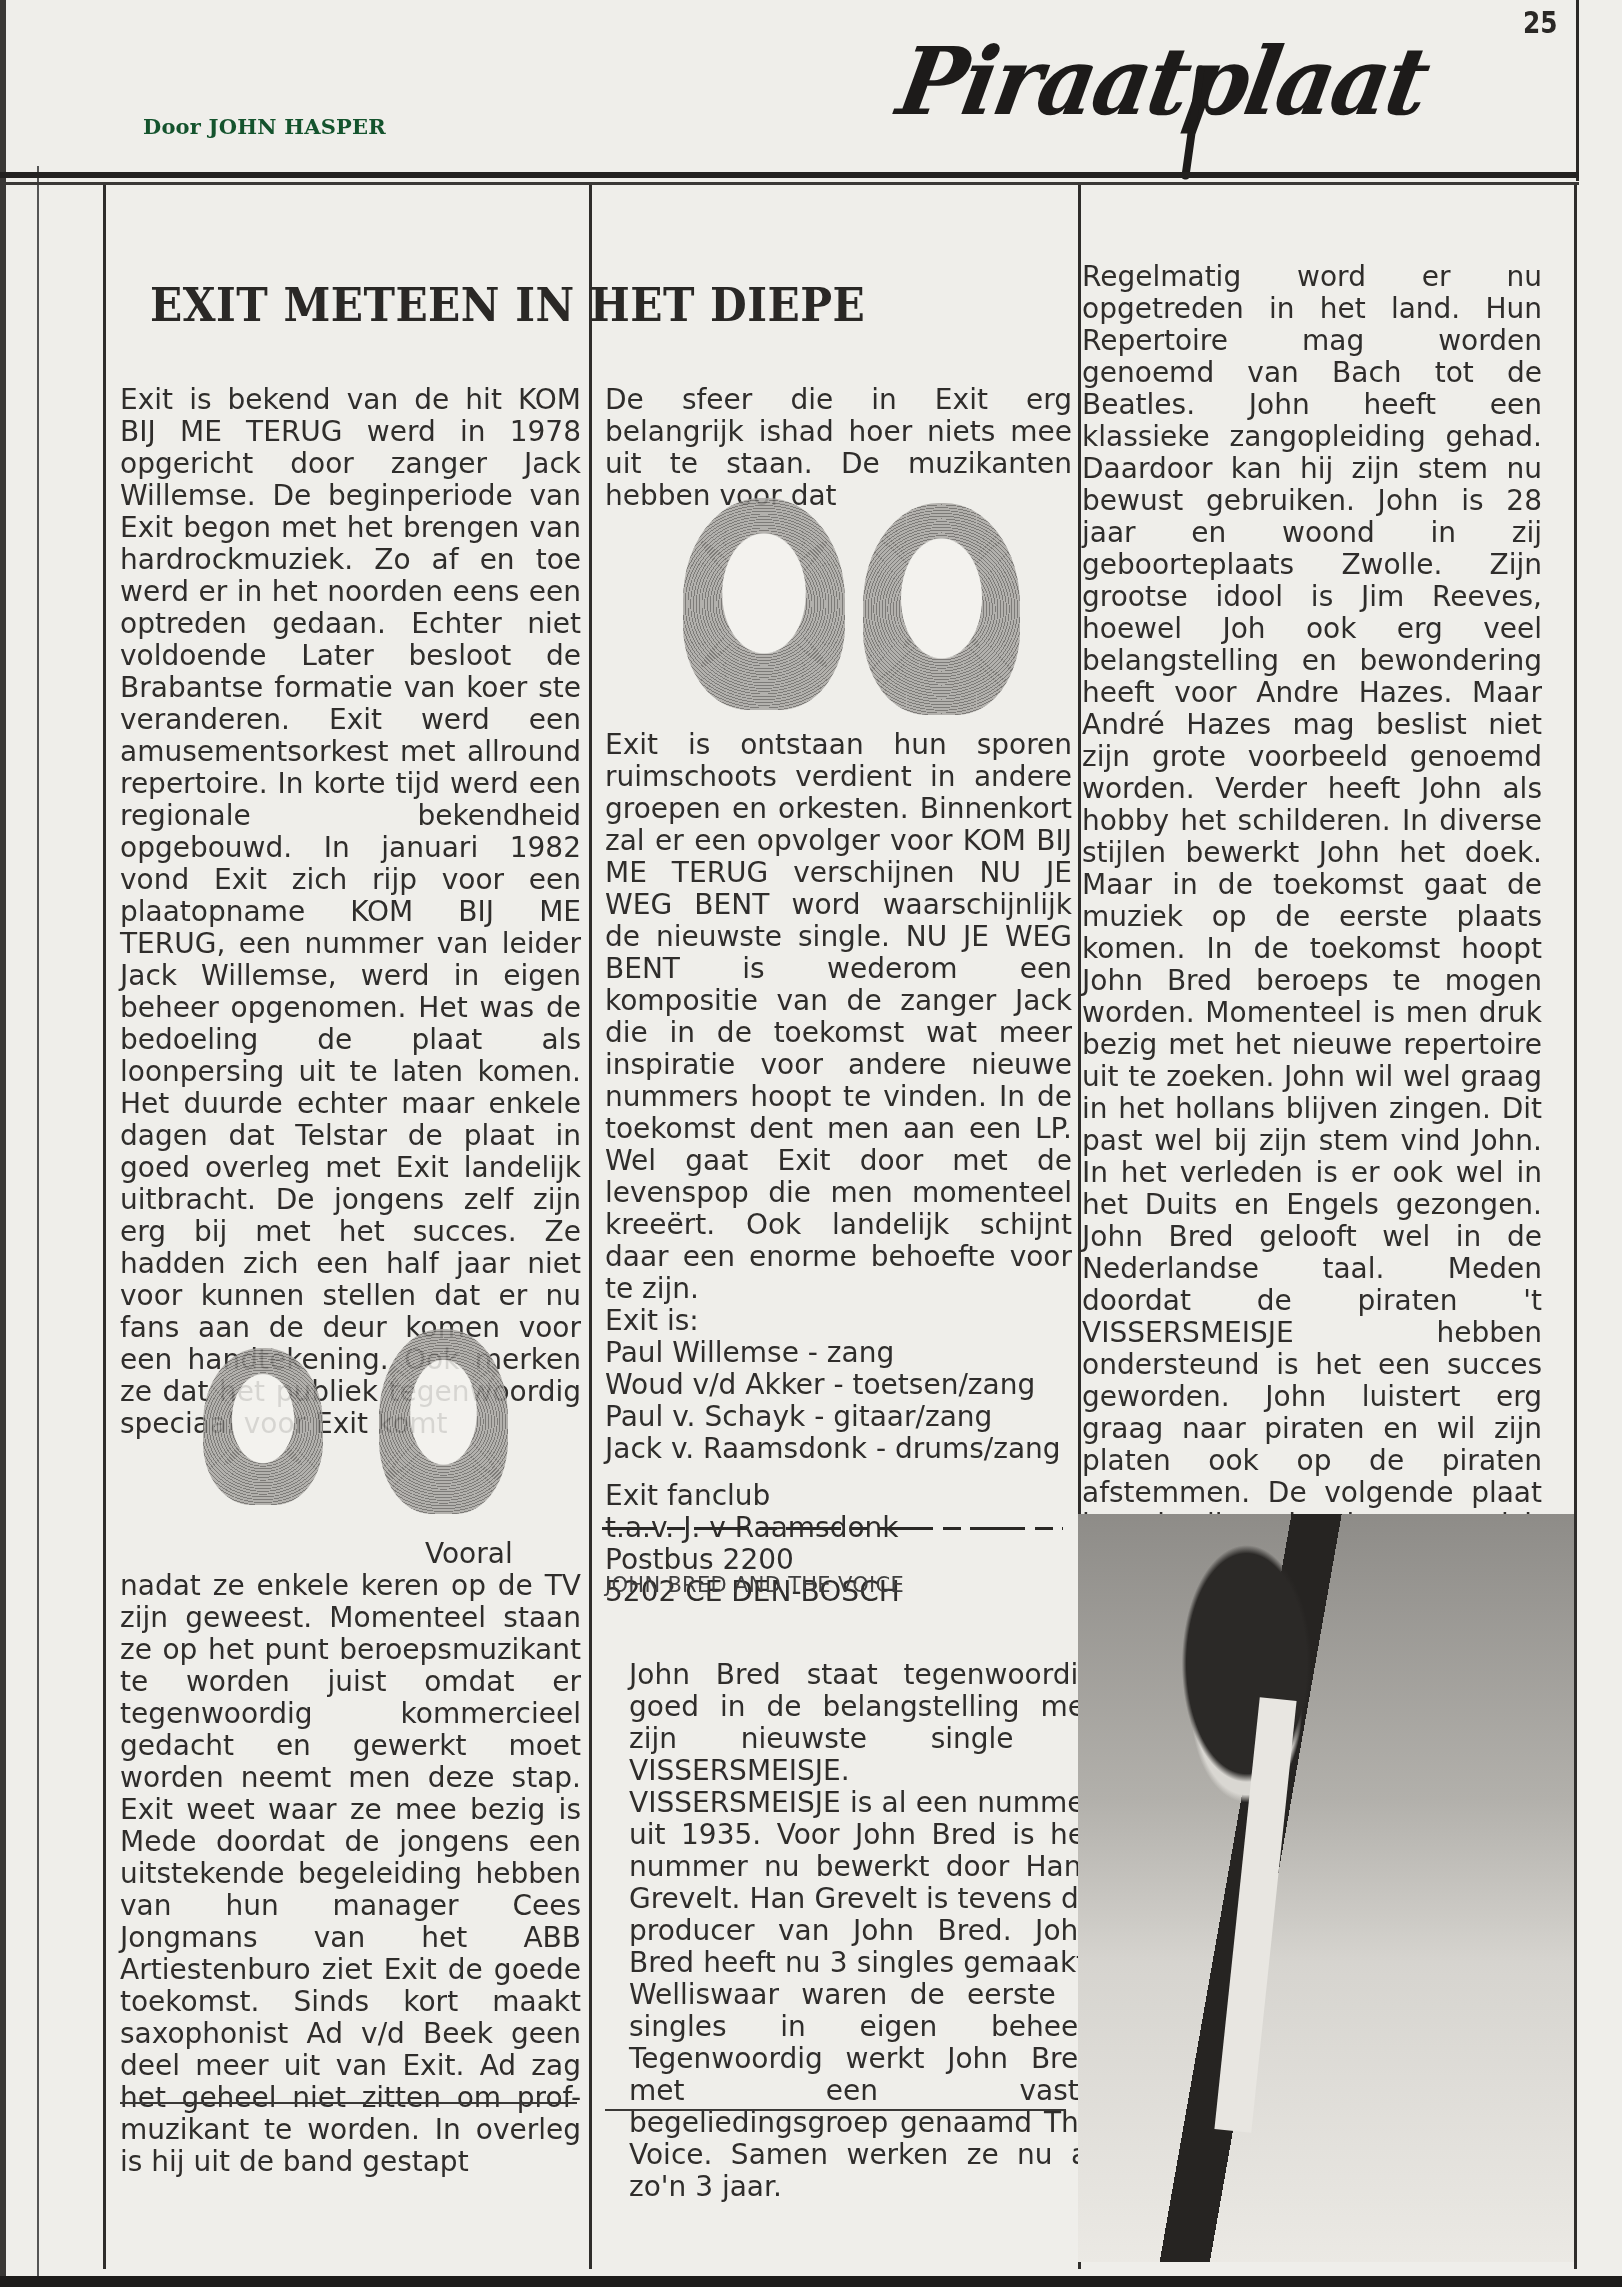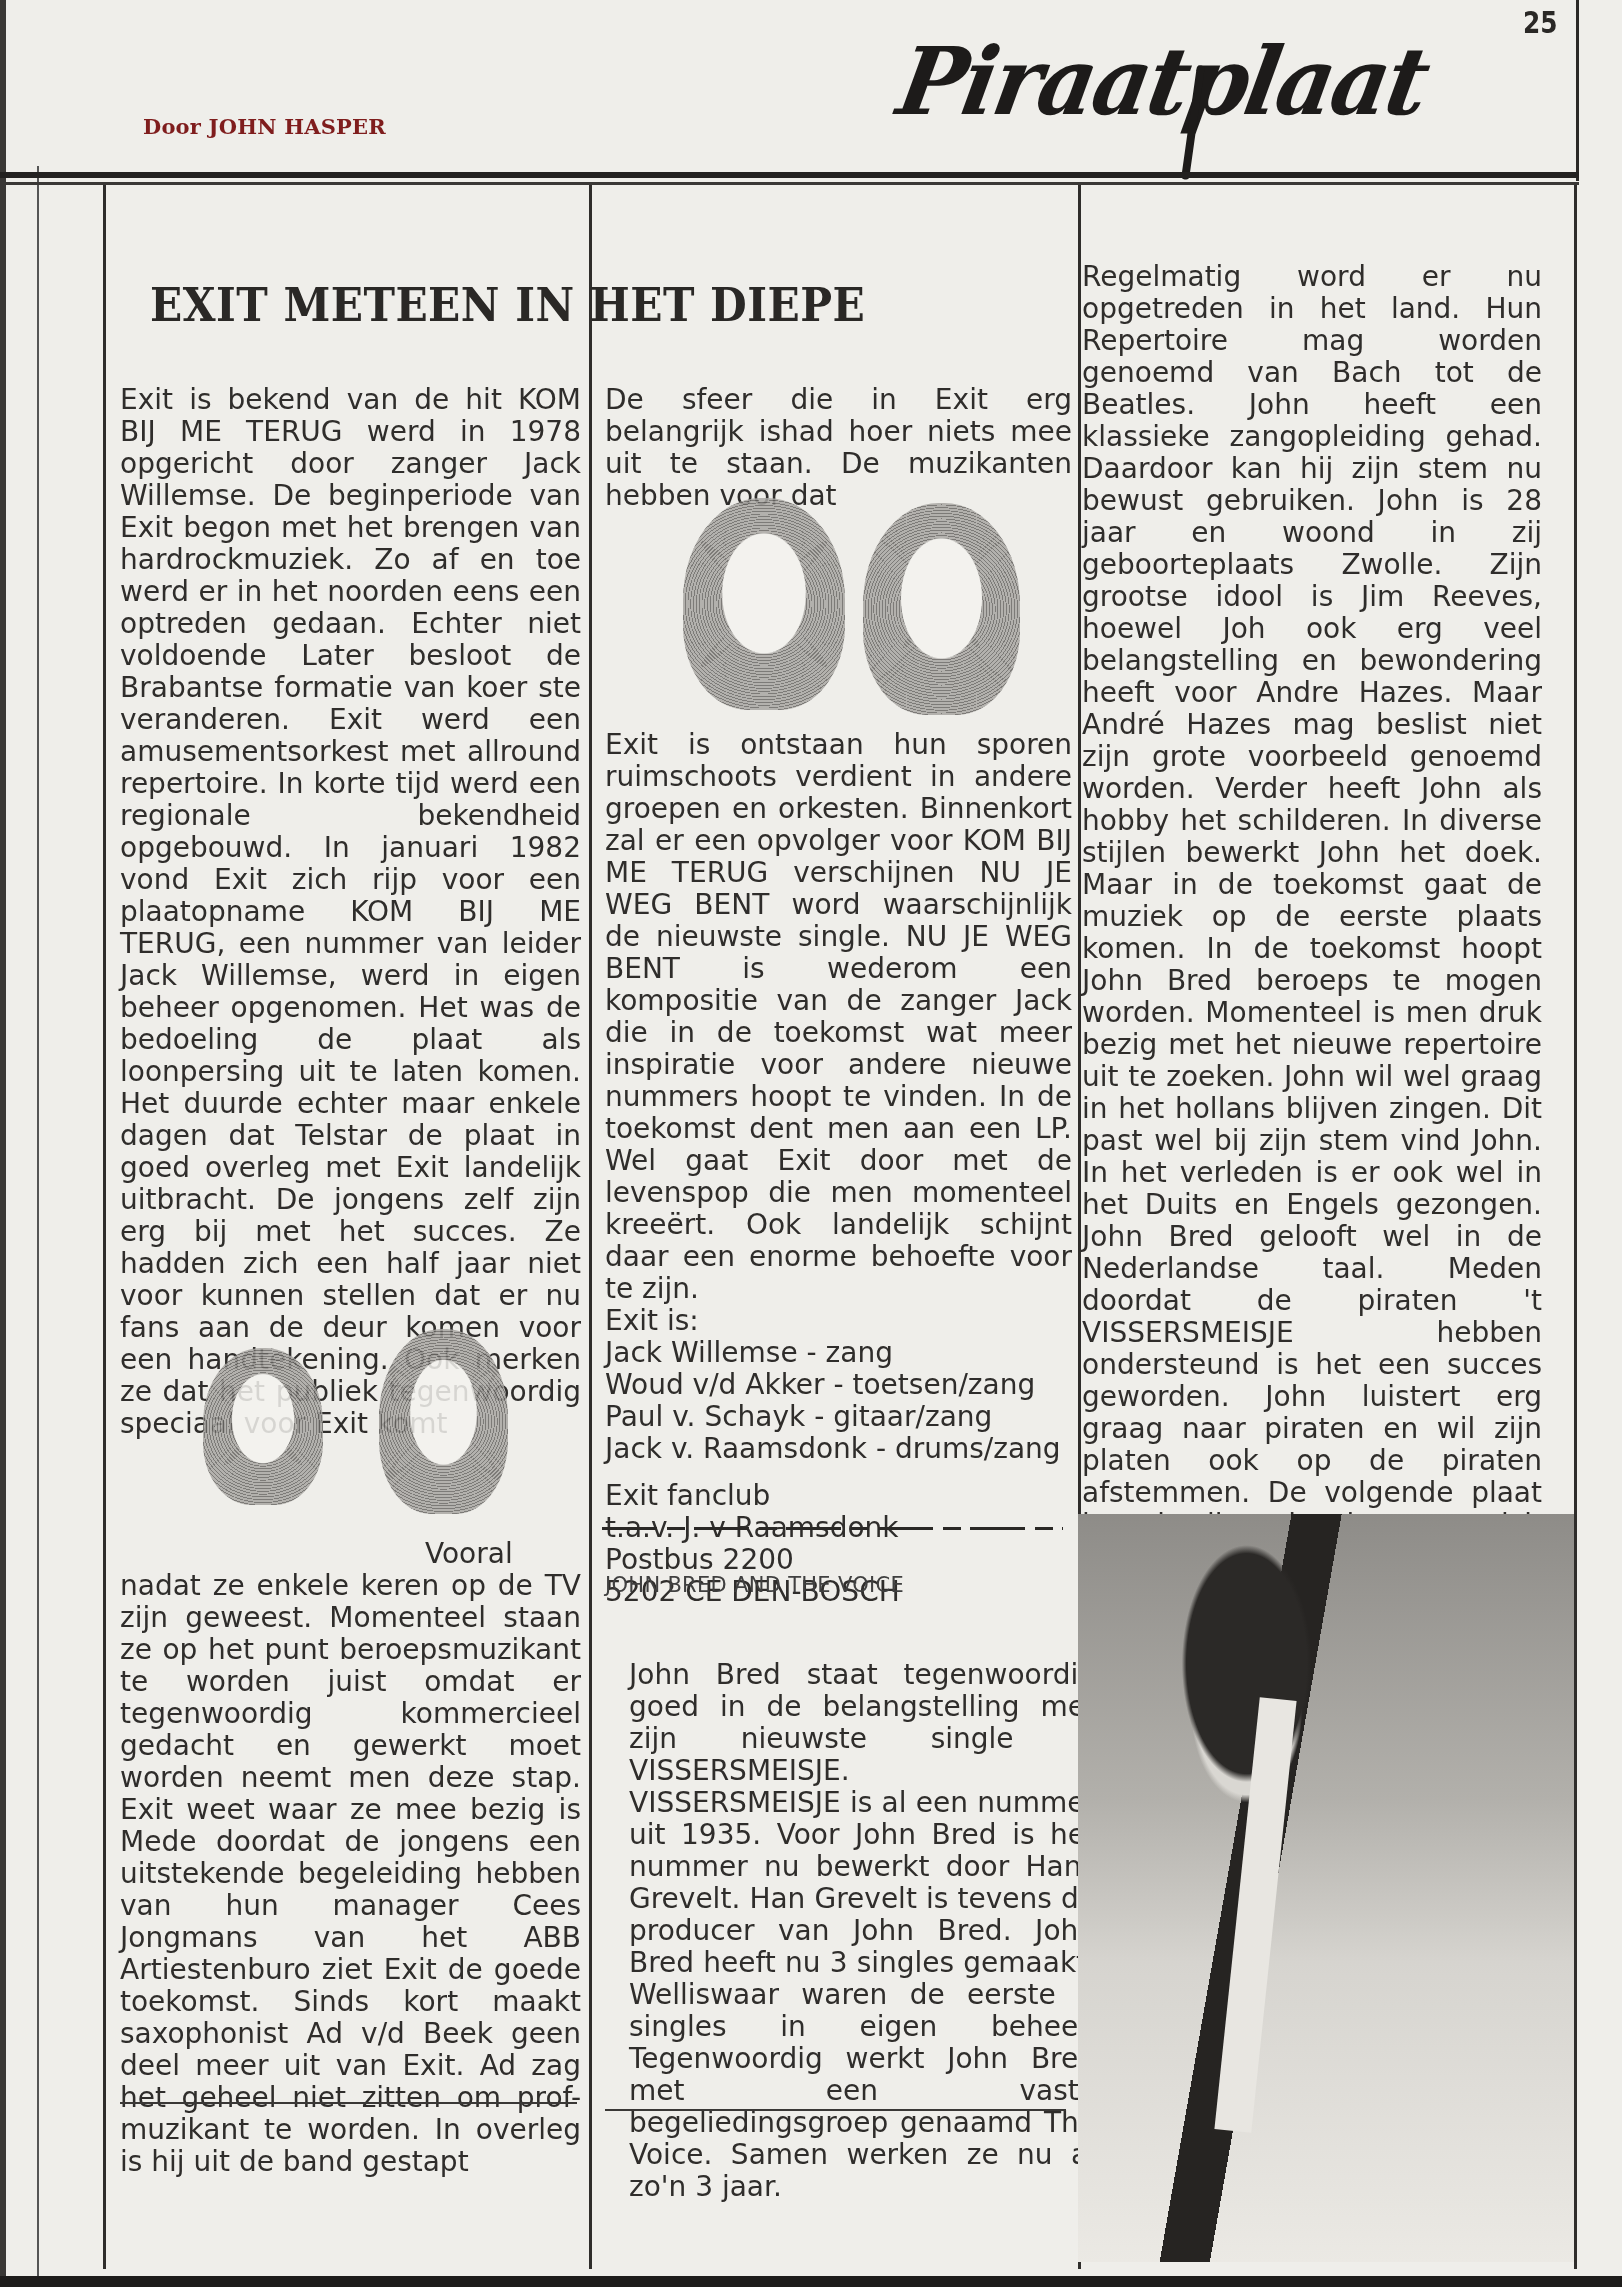--- a/index.html
+++ b/index.html
@@ -9,21 +9,21 @@
     font-family: "DejaVu Sans", sans-serif; color: #2a2826;
   }
   .spine { position: absolute; left: 0; top: 0; width: 5.5px; height: 2287px; background: #3a3836; }
   .spine2 { position: absolute; left: 37px; top: 166px; width: 1.8px; height: 2114px; background: #555; }
   .page-num {
     position: absolute; left: 1523px; top: 3.7px; font-family: "DejaVu Sans", sans-serif;
     font-weight: bold; font-size: 31px; color: #2a2826; transform: scaleX(0.8); transform-origin: left top;
   }
   .byline {
     position: absolute; left: 143px; top: 114px; font-family: "DejaVu Serif", serif;
-    font-weight: bold; font-size: 21px; letter-spacing: 0.2px; color: #7f1d1d;
+    font-weight: bold; font-size: 21px; letter-spacing: 0.2px; color: #14532d;
   }
   .logo {
     position: absolute; left: 900px; top: 28px; font-family: "DejaVu Serif", serif;
     font-style: italic; font-weight: bold; font-size: 89px; color: #1d1b1a;
     transform: skewX(-10deg) scaleY(1.05); letter-spacing: -2.8px;
   }
   .logo-stroke { position: absolute; left: 1189px; top: 65px; width: 8.3px; height: 115px; background: #1d1b1a; transform: rotate(8deg); border-radius: 3.7px; }
   .header-frame-right { position: absolute; left: 1576px; top: 0; width: 2.8px; height: 181px; background: #2a2826; }
   .rule-thick { position: absolute; left: 0; top: 172px; width: 1579px; height: 5.5px; background: #232120; }
   .rule-thin { position: absolute; left: 0; top: 182px; width: 1579px; height: 2.8px; background: #3a3836; }
@@ -110,21 +110,21 @@
 </div>
 
 <div class="photo" style="left:646px; top:489px; width:406px; height:231px;">
   <div class="photo-face" style="left:37px; top:9.2px; width:162px; height:212px;"></div>
   <div class="photo-face" style="left:217px; top:14px; width:157px; height:212px;"></div>
 </div>
 
 <div class="col c2b">
   <p>Exit is ontstaan hun sporen ruimschoots verdient in andere groepen en orkesten. Binnenkort zal er een opvolger voor KOM BIJ ME TERUG verschijnen NU JE WEG BENT word waarschijnlijk de nieuwste single. NU JE WEG BENT is wederom een kompositie van de zanger Jack die in de toekomst wat meer inspiratie voor andere nieuwe nummers hoopt te vinden. In de toekomst dent men aan een LP. Wel gaat Exit door met de levenspop die men momenteel kreeërt. Ook landelijk schijnt daar een enorme behoefte voor te zijn.</p>
   <p class="list-line">Exit is:</p>
-  <p class="list-line">Jack Willemse - zang</p>
+  <p class="list-line">Paul Willemse - zang</p>
   <p class="list-line">Woud v/d Akker - toetsen/zang</p>
   <p class="list-line">Paul v. Schayk - gitaar/zang</p>
   <p class="list-line">Jack v. Raamsdonk - drums/zang</p>
   <p class="list-line" style="margin-top:15px">Exit fanclub</p>
   <p class="list-line">t.a.v. J. v Raamsdonk</p>
   <p class="list-line">Postbus 2200</p>
   <p class="list-line">5202 CE  DEN-BOSCH</p>
 </div>
 
 <div class="dashed" style="left:602px; top:1527px; width:461px;"></div>

